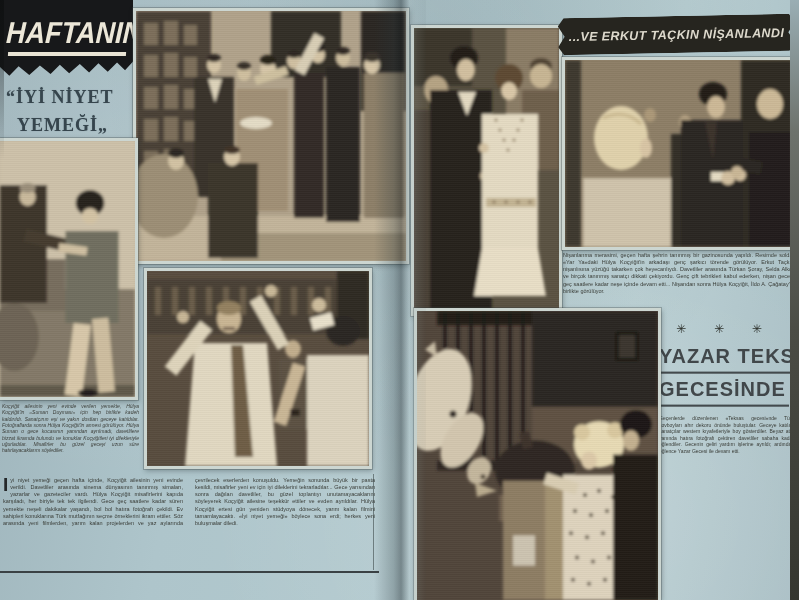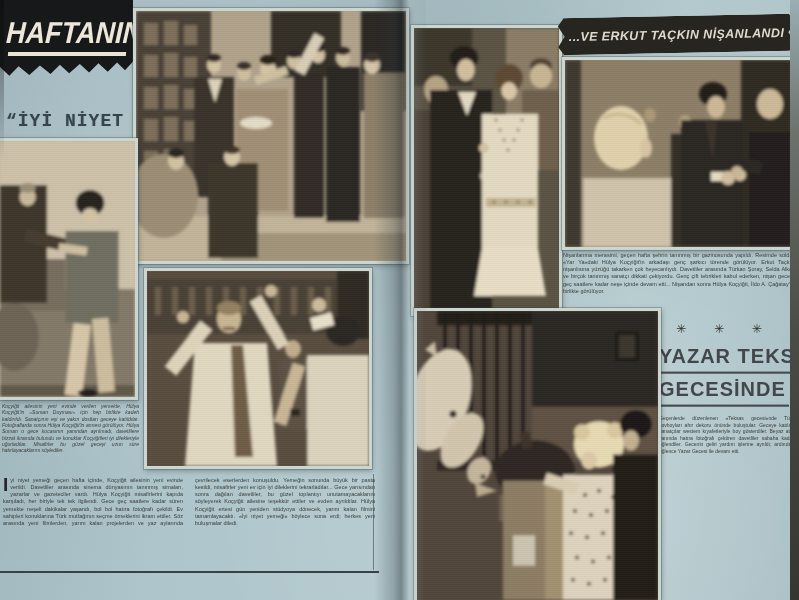--- a/index.html
+++ b/index.html
@@ -29,22 +29,22 @@
     display:flex;align-items:center;justify-content:center;transform:rotate(-1.1deg);
     clip-path:polygon(2.5% 0,97.5% 0,100% 22%,97.2% 50%,100% 78%,97.5% 100%,2.5% 100%,0 78%,2.8% 50%,0 22%);
     box-shadow:1px 2px 3px rgba(30,40,45,.4);}
   .ribbon span{font-size:12.5px;font-weight:bold;font-style:italic;letter-spacing:.4px;white-space:nowrap;}
   .ardindan{left:662px;top:458px;width:131px;height:117px;background:#222325;
     clip-path:polygon(0 15%,6% 5%,13% 13%,22% 3%,30% 14%,39% 6%,47% 15%,56% 4%,64% 13%,73% 5%,81% 14%,90% 6%,100% 13%,100% 100%,0 100%);}
   .ardindan .word{position:absolute;left:10px;top:52px;width:111px;text-align:center;
     color:#dfdacb;font-size:20px;font-weight:bold;letter-spacing:0px;transform:scaleY(1.35);transform-origin:center top;
     border-bottom:3px solid #d7d2c3;padding-bottom:5px;white-space:nowrap;}
   
-  .quote-title{left:6px;top:84px;width:126px;font-family:Liberation Mono, monospace;font-weight:bold;
-    color:#36454d;font-size:18px;letter-spacing:1px;line-height:1.55;text-shadow:0 0 1px rgba(40,60,70,.3);margin-top:24px;}
+  .quote-title{left:6px;top:84px;width:126px;font-family:Liberation Serif, serif;font-weight:bold;
+    color:#36454d;font-size:18px;letter-spacing:1px;line-height:1.55;text-shadow:0 0 1px rgba(40,60,70,.3);}
   .quote-title .l2{padding-left:11px;display:block;}
   .sec-title{position:absolute;font-weight:bold;color:#41474a;font-size:20px;letter-spacing:1px;
     border-bottom:2px solid #434a4d;padding:0 3px 3px 0;transform:scaleY(1.05);white-space:nowrap;}
   .stars{left:658px;top:322px;width:134px;text-align:center;color:#2f332e;font-size:12px;letter-spacing:12px;
     font-family:"DejaVu Sans",sans-serif;}
   
   .micro{position:absolute;font-size:5.5px;line-height:1.3;text-align:justify;color:#3a3d38;overflow:hidden;}
   .micro.ital{font-style:italic;font-size:5px;line-height:1.27;color:#3c3e39;}
   .dropcap{float:left;font-size:19px;line-height:15px;font-weight:bold;color:#25282a;margin:0 2px 0 0;}
   .article{left:3px;top:477px;width:372px;height:92px;column-count:2;column-gap:12px;}
@@ -64,20 +64,21 @@
 
 <div class="spread">
 
   <div class="abs masthead">
     <div class="word">HAFTANIN</div>
     <div class="rule"></div>
   </div>
 
   <div class="abs quote-title">
     <span>“İYİ NİYET</span>
+    <span class="l2">YEMEĞİ„</span>
   </div>
 
   <div class="photo" style="left:133px;top:8px;width:276px;height:256px;">
     <svg viewBox="0 0 270 250" preserveAspectRatio="none">
       <defs>
           <filter id="pf">
             <feGaussianBlur stdDeviation="1.8"></feGaussianBlur>
           </filter>
         </defs>
       <rect width="270" height="250" fill="#b0a28a"></rect>

